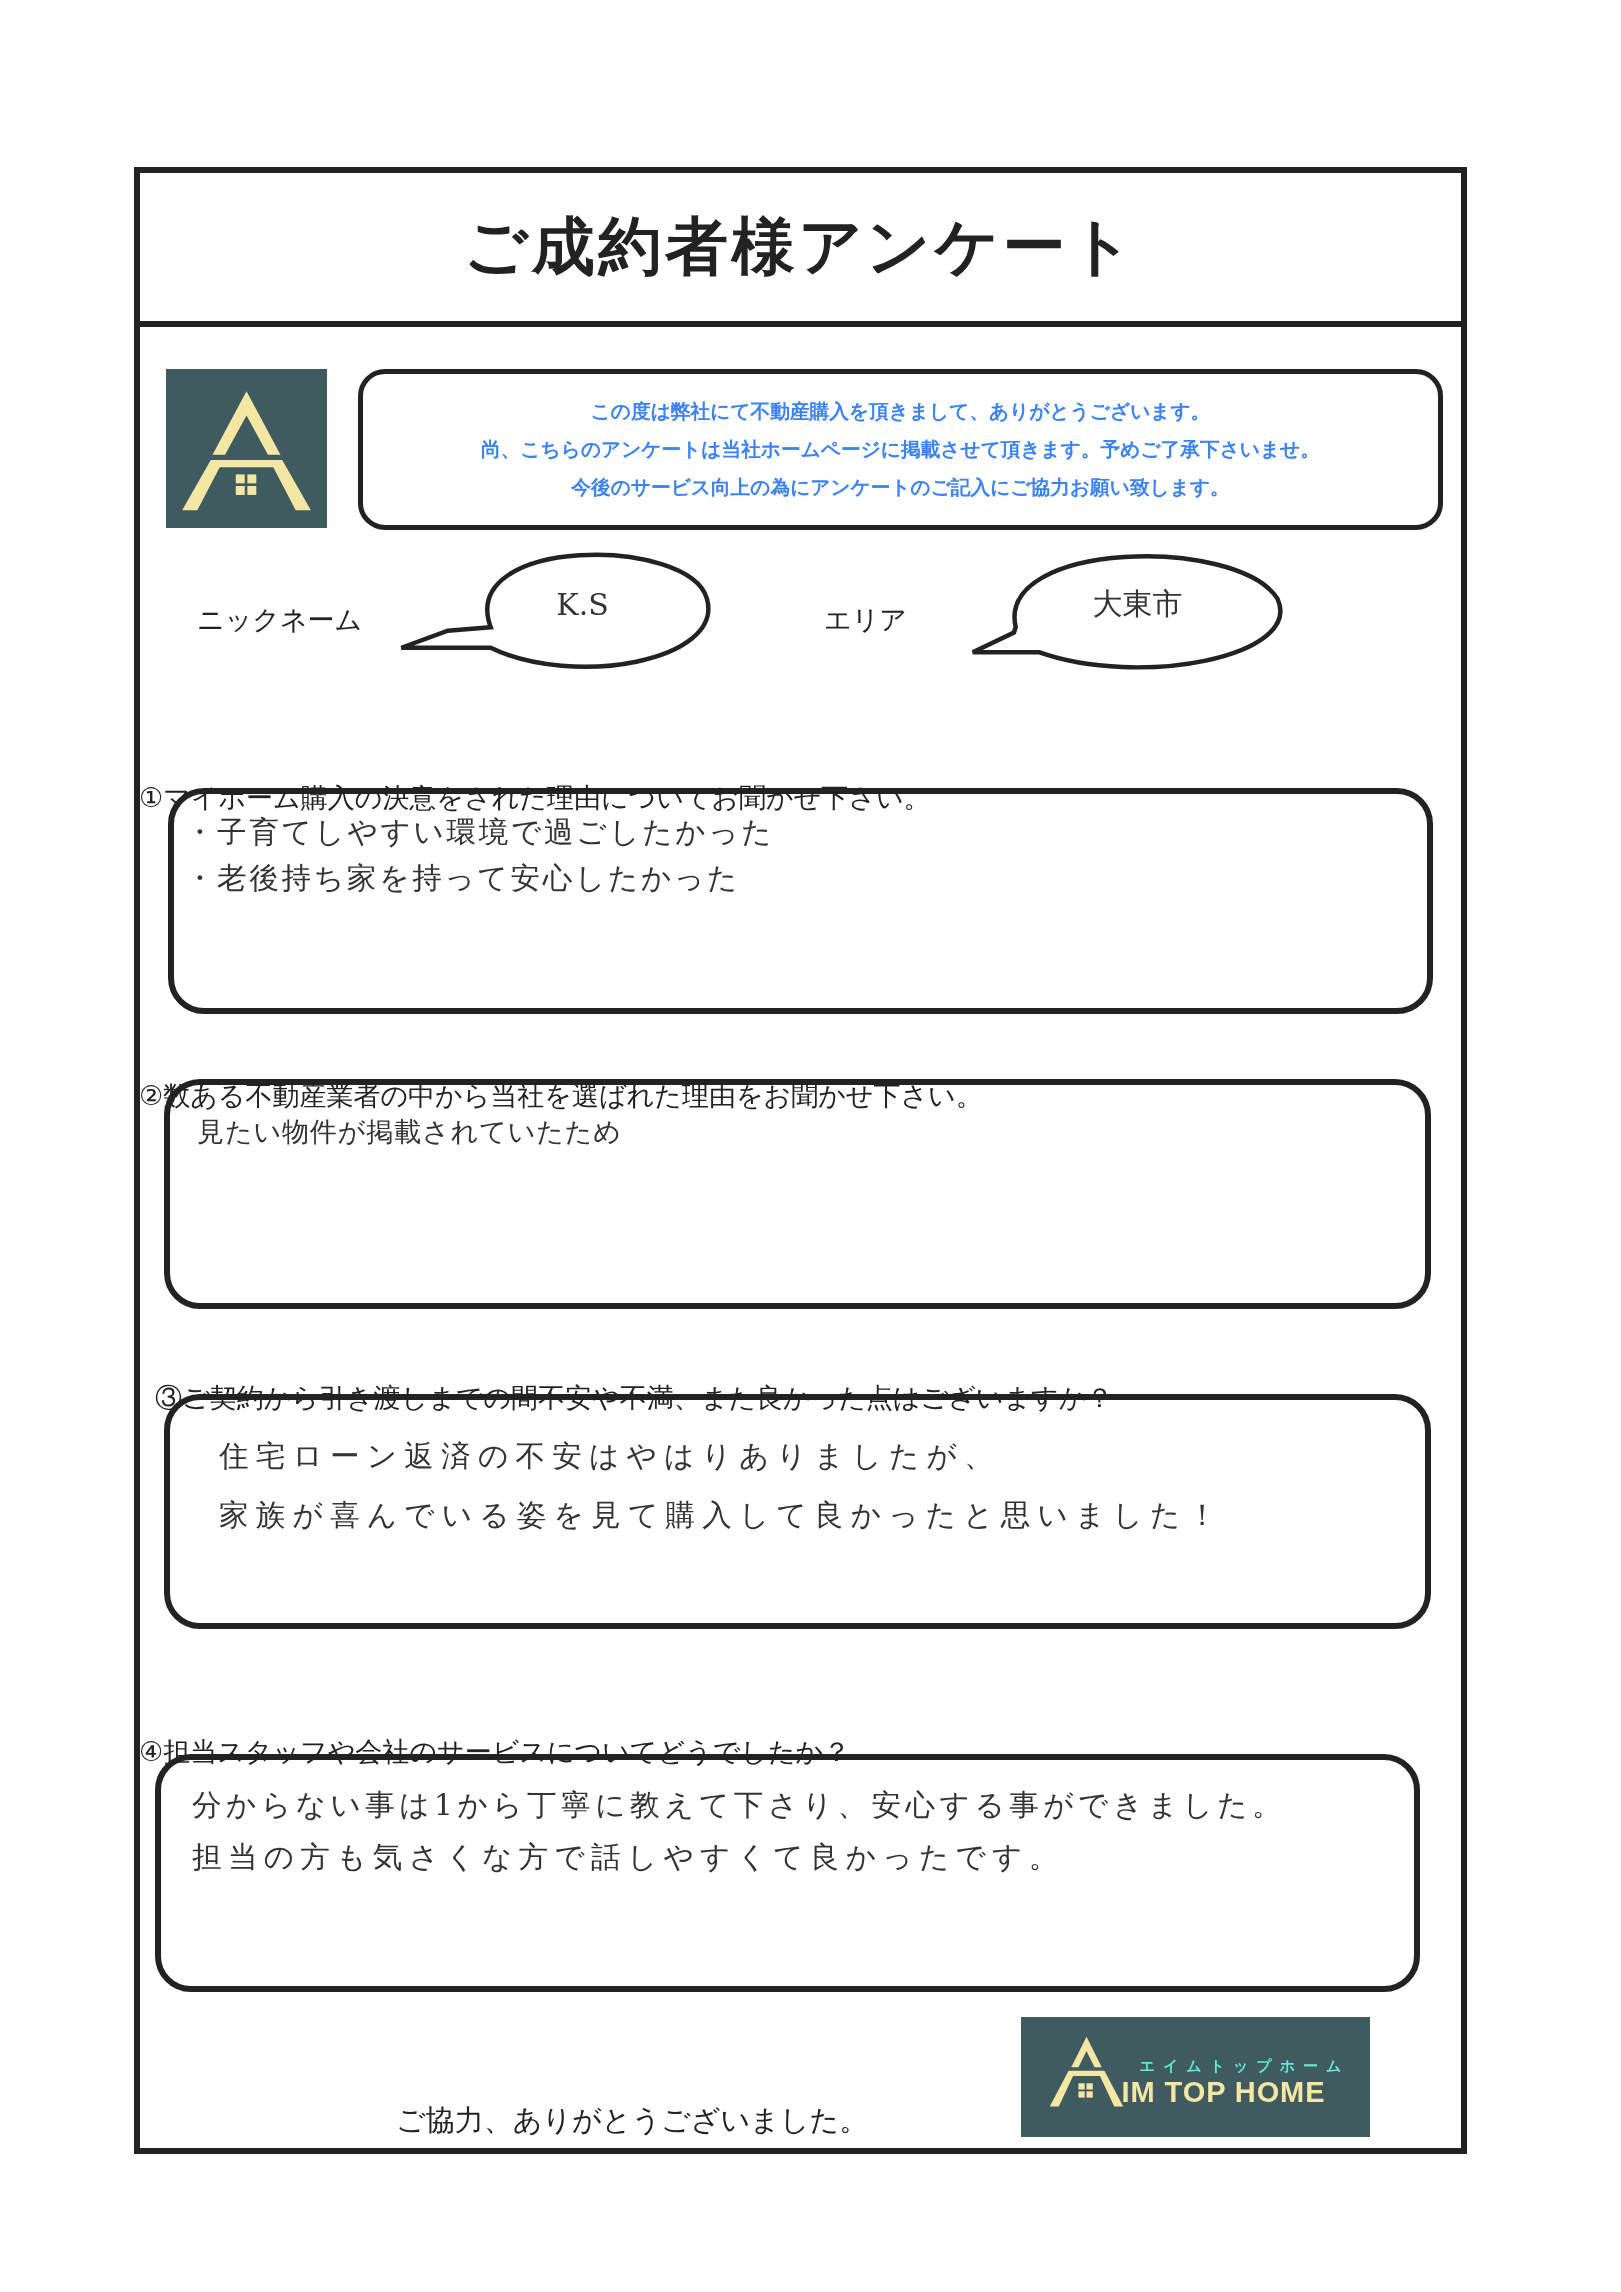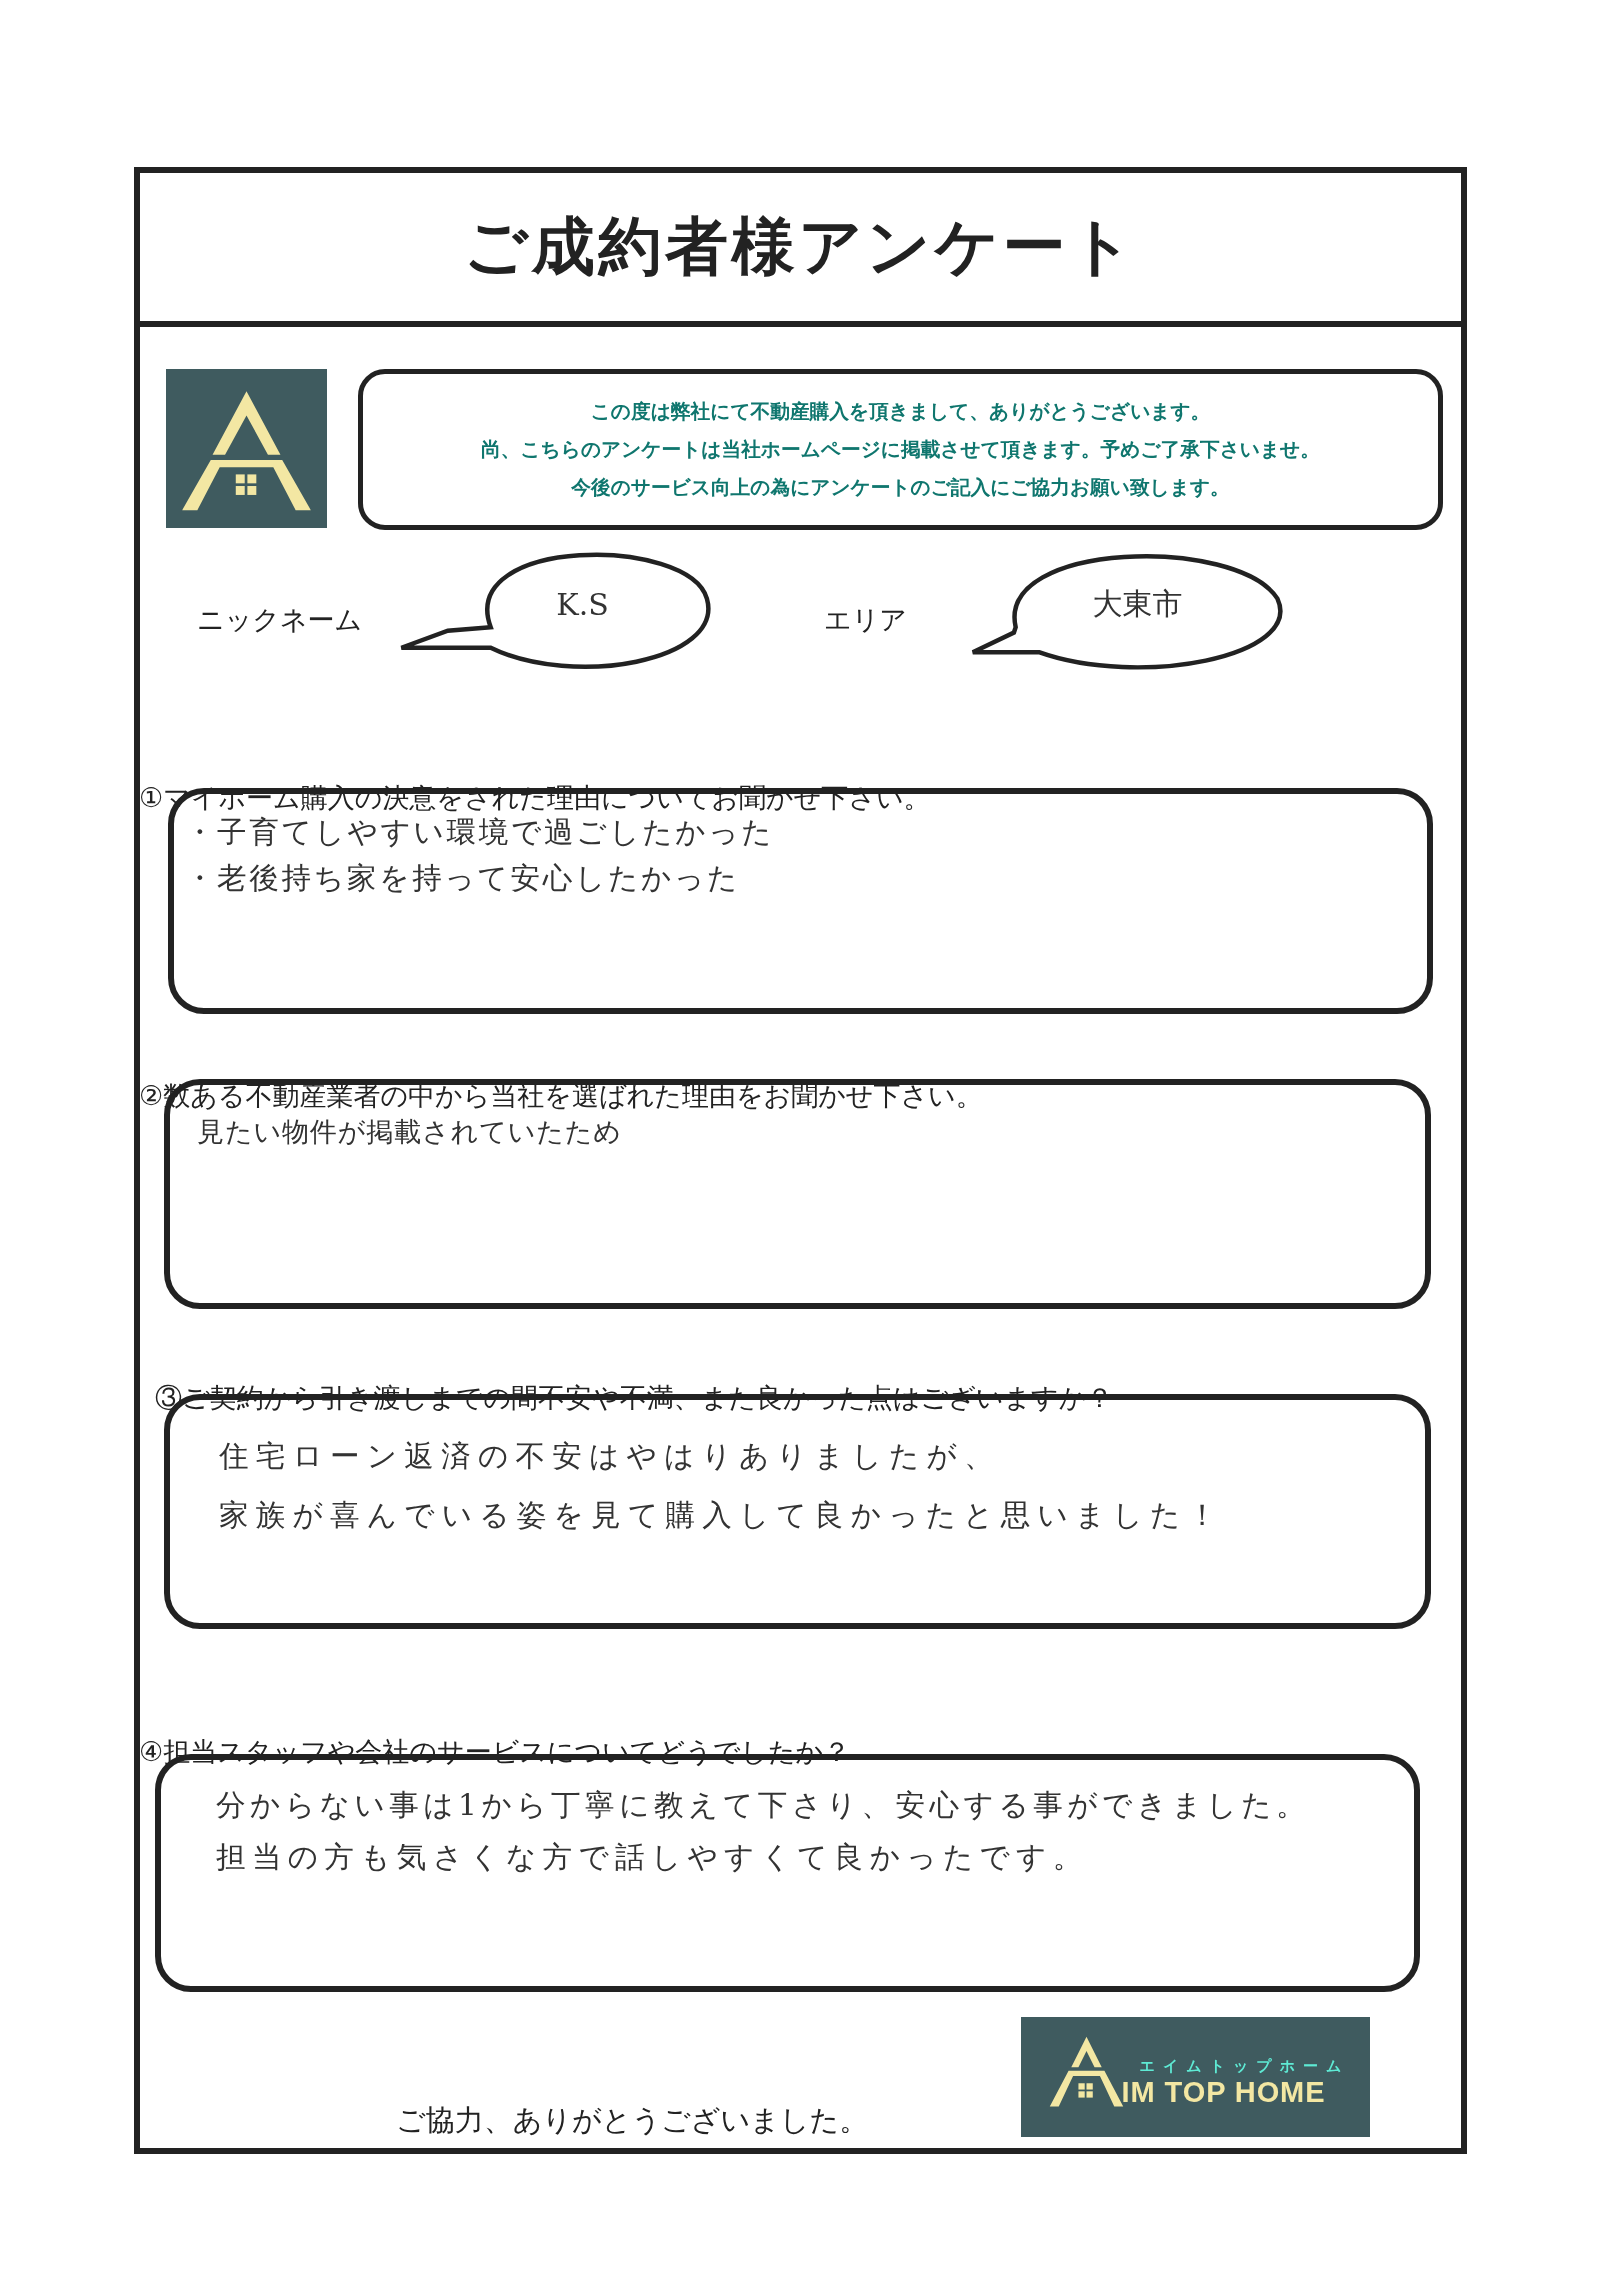--- a/index.html
+++ b/index.html
@@ -15,21 +15,21 @@
              display: flex; align-items: center; justify-content: center;
              font-size: 63px; font-weight: bold; letter-spacing: 3.6px; color: #222; }
 
     
     .logo-top { left: 166px; top: 369px; width: 161px; height: 159px; background: #3f5b5f; }
 
     
     .msg-box { left: 358px; top: 369px; width: 1085px; height: 161px;
                border: 5.4px solid #222; border-radius: 27px; box-sizing: border-box;
                display: flex; flex-direction: column; align-items: center; justify-content: center; gap: 10.7px; }
-    .msg-line { font-size: 19.7px; font-weight: bold; color: #0f766e; white-space: nowrap; }
+    .msg-line { font-size: 19.7px; font-weight: bold; color: #3b82f6; white-space: nowrap; }
 
     
     .field-label { font-size: 27px; color: #222; }
     .bubble-svg { overflow: visible; }
     .hand { font-family: "DejaVu Serif", "Liberation Serif", serif; color: #333; font-weight: normal; }
     .bubble-text { font-size: 30px; display: flex; align-items: center; justify-content: center; }
 
     
     .question { font-size: 27px; color: #222; white-space: nowrap; margin-top: 46px; }
     .answer-box { border: 6.3px solid #222; border-radius: 36px; box-sizing: border-box; }
@@ -97,21 +97,21 @@
 
 <div class="abs question" style="left:155px; top:1334px;font-family:Liberation Mono, monospace;">③ご契約から引き渡しまでの間不安や不満、また良かった点はございますか？</div>
 <div class="abs answer-box" style="left:164px; top:1394px; width:1267px; height:235px;">
   <div class="answer-lines hand" style="padding:36px 0 0 49px; gap:18px;">
     <div class="answer-line" style="letter-spacing:7.2px;">住宅ローン返済の不安はやはりありましたが、</div>
     <div class="answer-line" style="letter-spacing:7.2px;">家族が喜んでいる姿を見て購入して良かったと思いました！</div>
   </div>
 </div>
 
 <div class="abs question" style="left:139px; top:1688px;">④担当スタッフや会社のサービスについてどうでしたか？</div>
-<div class="abs answer-box" style="left:155px; top:1754px; width:1265px; height:238px;padding-left:24px;">
+<div class="abs answer-box" style="left:155px; top:1754px; width:1265px; height:238px;">
   <div class="answer-lines hand" style="padding:25px 0 0 31px; gap:10.7px;">
     <div class="answer-line" style="letter-spacing:4.5px;">分からない事は1から丁寧に教えて下さり、安心する事ができました。</div>
     <div class="answer-line" style="letter-spacing:6.3px;">担当の方も気さくな方で話しやすくて良かったです。</div>
   </div>
 </div>
 
 <div class="abs footer-text" style="left:396px; top:2101px;text-align:center;">ご協力、ありがとうございました。</div>
 
 <div class="abs logo-bottom">
   <svg width="81" height="120" viewBox="0 0 90 134" style="flex:none; margin-left:25px;">

